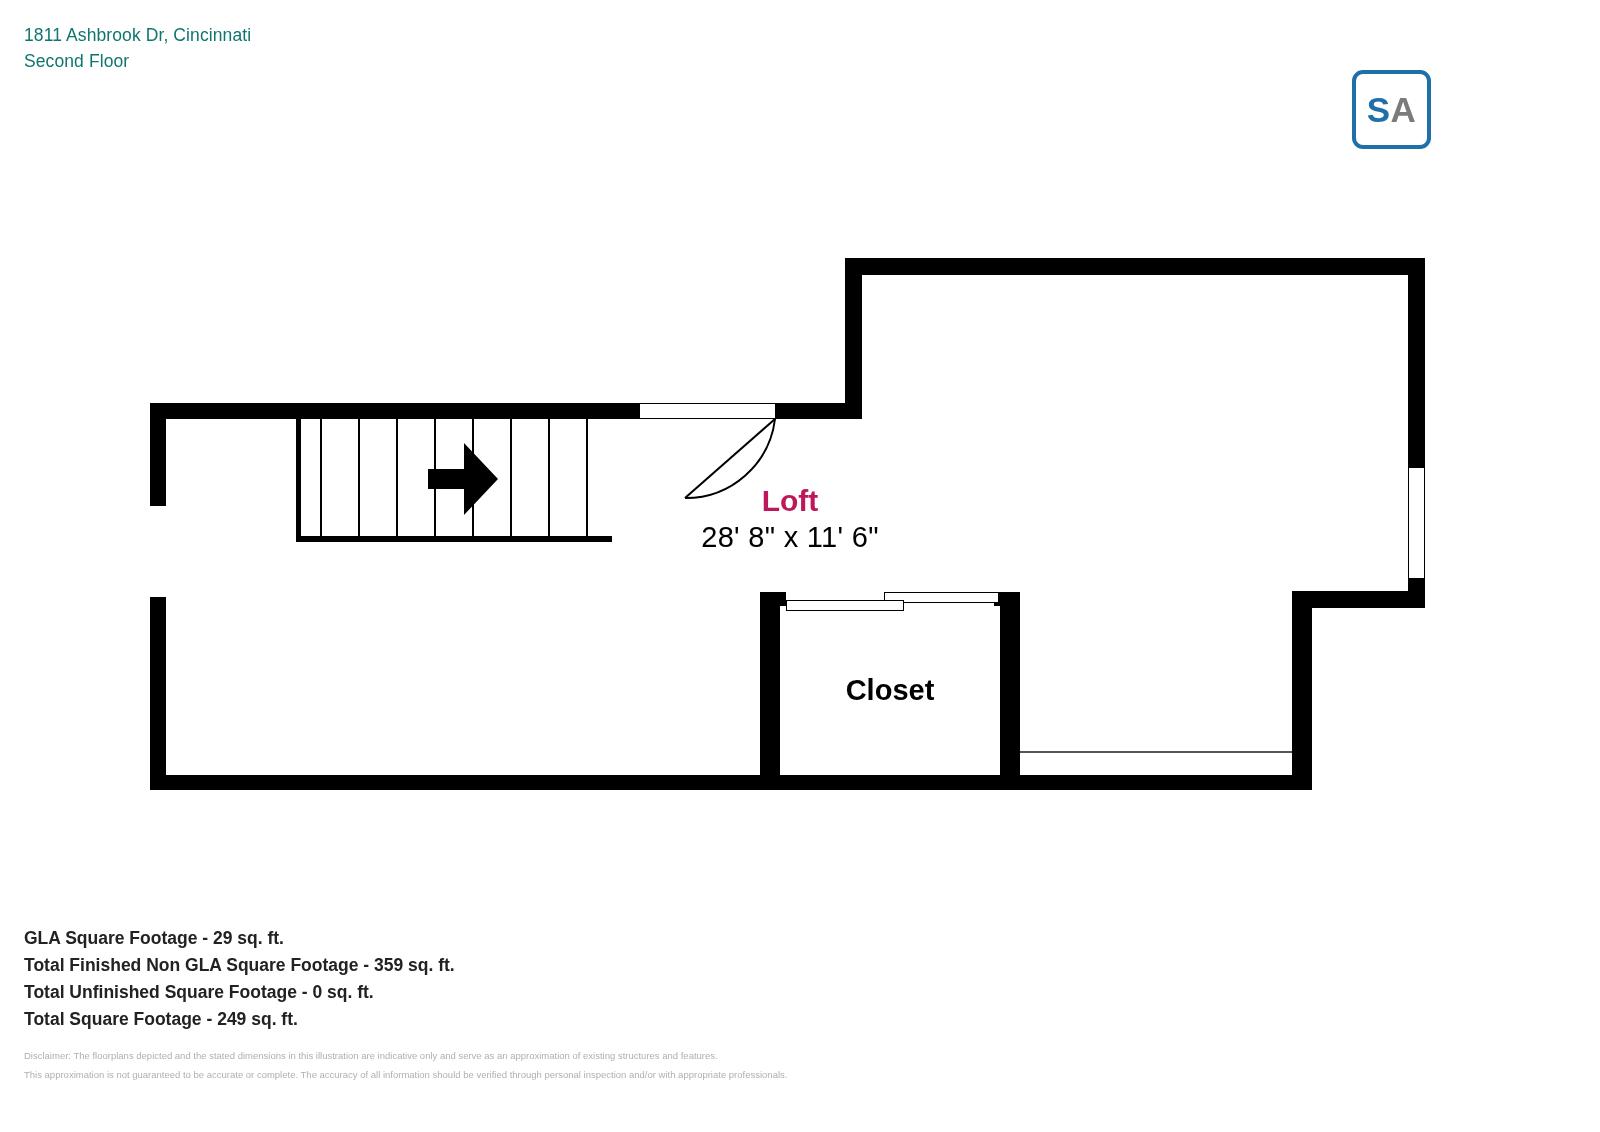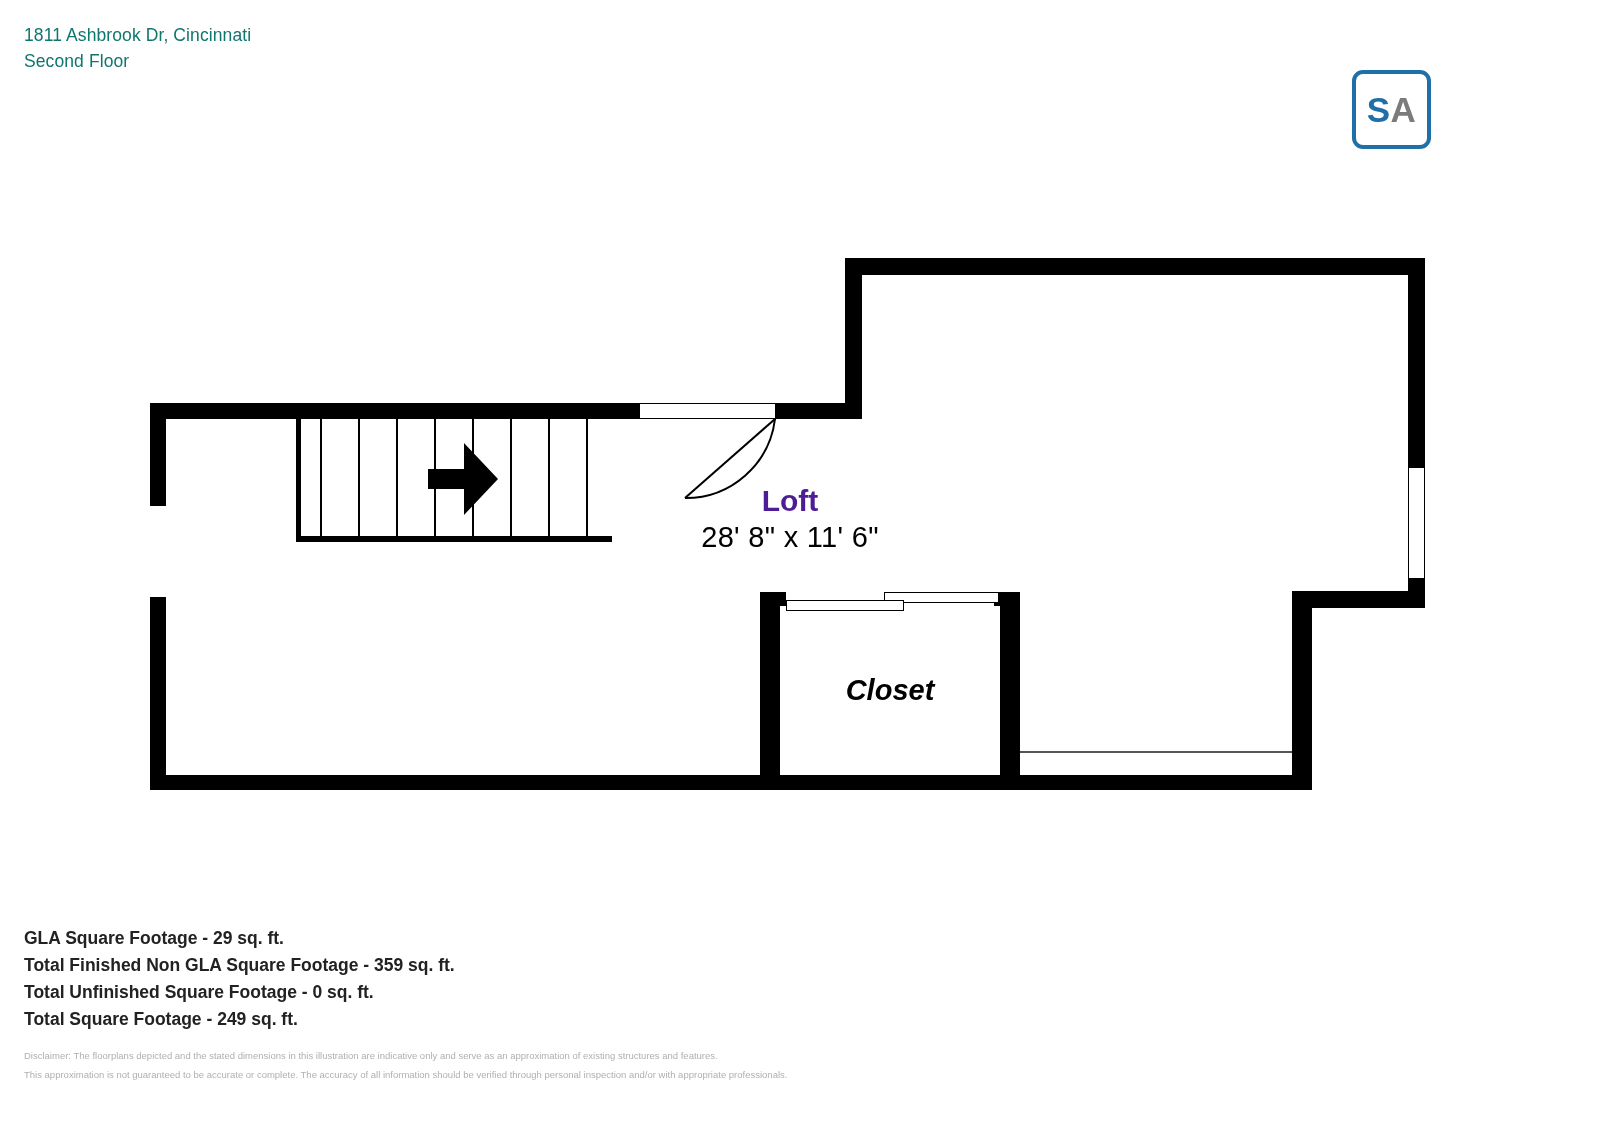--- a/index.html
+++ b/index.html
@@ -32,23 +32,23 @@
   .wall{position:absolute;background:#000;}
   .white{position:absolute;background:#fff;}
   .hairline{position:absolute;background:#555;}
 
   
   .tread{position:absolute;width:2px;background:#000;}
   .stair-edge{position:absolute;background:#000;}
 
   
   .room-label{position:absolute;text-align:center;white-space:nowrap;}
-  .room-name{font-size:30px;font-weight:bold;color:#4c1d95;line-height:1.15;}
+  .room-name{font-size:30px;font-weight:bold;color:#be185d;line-height:1.15;}
   .room-dim{font-size:29px;color:#000;line-height:1.3;letter-spacing:.3px;}
-  .closet-name{font-size:29px;font-weight:bold;color:#000;font-style:italic;}
+  .closet-name{font-size:29px;font-weight:bold;color:#000;}
 
   
   .footer{position:absolute;left:24px;top:925px;font-weight:bold;}
   .footer .stat{font-size:17.5px;line-height:27px;color:#222;}
   .disclaimer{position:absolute;left:24px;top:1046px;}
   .disclaimer .d-line{font-size:9.5px;line-height:19px;color:#b0b0b0;}
 </style>
 </head>
 <body>
 

